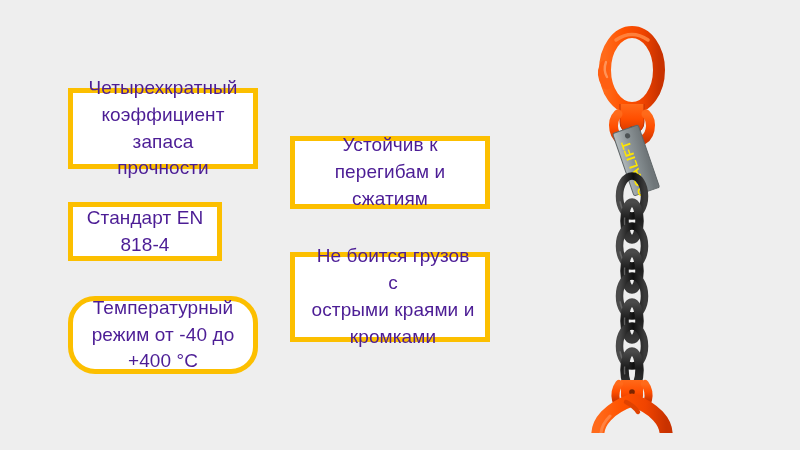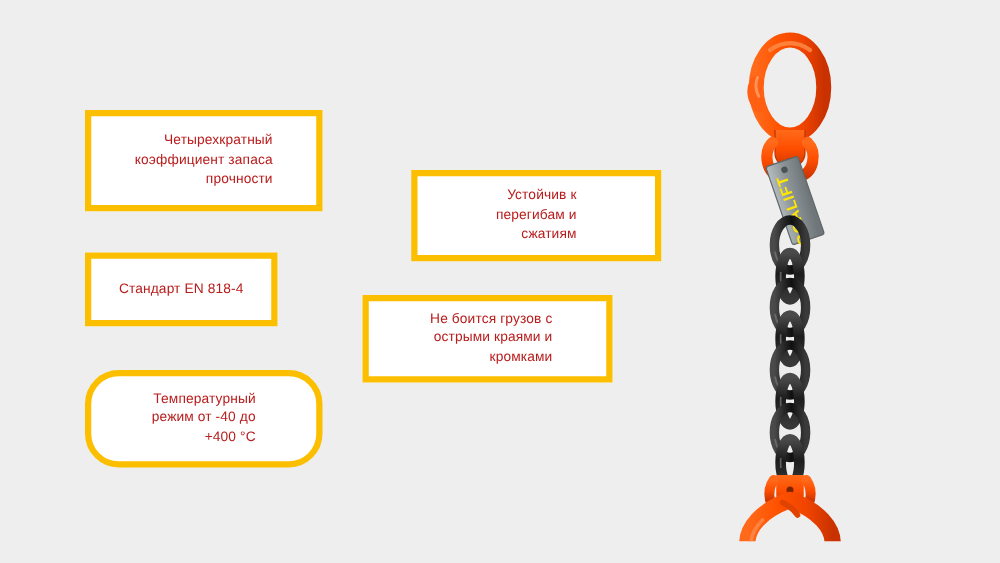--- a/index.html
+++ b/index.html
@@ -28,36 +28,35 @@
     box-sizing: border-box;
     background: #ffffff;
     border: 5px solid #fcbf00;
     display: flex;
     align-items: center;
     justify-content: center;
     text-align: center;
     padding: 6px 10px;
   }
   .feature-text {
-    font-size: 11px;
+    font-size: 19px;
     line-height: 1.42;
-    color: #b91c1c;
+    color: #4c1d95;
     font-family: "Liberation Sans", sans-serif;
     white-space: pre-line;
     letter-spacing: 0.1px;
-    text-align: right;
   }
 
   
   #box-1 { left: 68px;  top: 88px;  width: 190px; height: 81px; }
   #box-2 { left: 68px;  top: 202px; width: 154px; height: 59px; }
   #box-3 { left: 68px;  top: 296px; width: 190px; height: 78px; border-radius: 27px; }
   
-  #box-4 { left: 290px; top: 136px; width: 200px; height: 73px; margin-left: 39px; }
-  #box-5 { left: 290px; top: 236px; width: 200px; height: 70px; padding-left: 16px; }
+  #box-4 { left: 290px; top: 136px; width: 200px; height: 73px; }
+  #box-5 { left: 290px; top: 252px; width: 200px; height: 90px; padding-left: 16px; }
 
   
   #sling {
     position: absolute;
     left: 580px;
     top: 18px;
     width: 120px;
     height: 415px;
   }
   #sling svg { display: block; }

